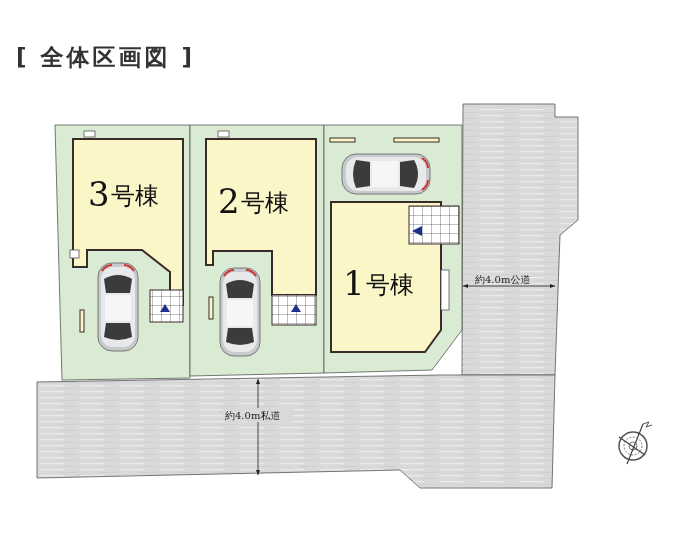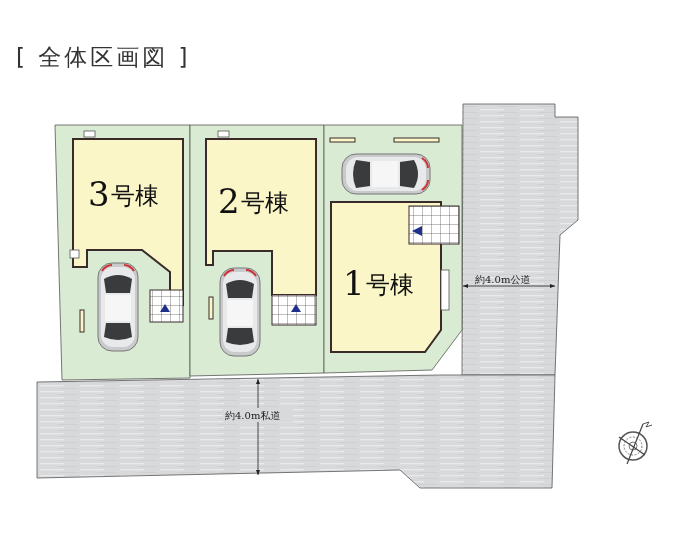--- a/index.html
+++ b/index.html
@@ -1,19 +1,19 @@
 <!DOCTYPE html>
 <html><head>
 <meta charset="utf-8">
 <style>
   html, body { margin:0; padding:0; background:#ffffff; }
   body { width:700px; height:550px; position:relative; overflow:hidden;
          font-family: "DejaVu Serif", "Liberation Serif", serif; }
   .title { position:absolute; left:16px; top:42px; font-size:23px; color:#333;
-           letter-spacing:3px; font-family:"DejaVu Sans", "Liberation Sans", sans-serif; font-weight:400; }
+           letter-spacing:3px; font-family:"DejaVu Sans", "Liberation Sans", sans-serif; font-weight:700; }
   svg { position:absolute; left:0; top:0; }
   .lbl { font-family:"DejaVu Serif", "Liberation Serif", serif; fill:#111; }
   .road-lbl { font-family:"DejaVu Serif", "Liberation Serif", serif; font-size:10px; fill:#222; }
 </style>
 </head>
 <body>
 
 <div class="title">[ 全体区画図 ]</div>
 
 <svg width="700" height="550" viewBox="0 0 700 550">

